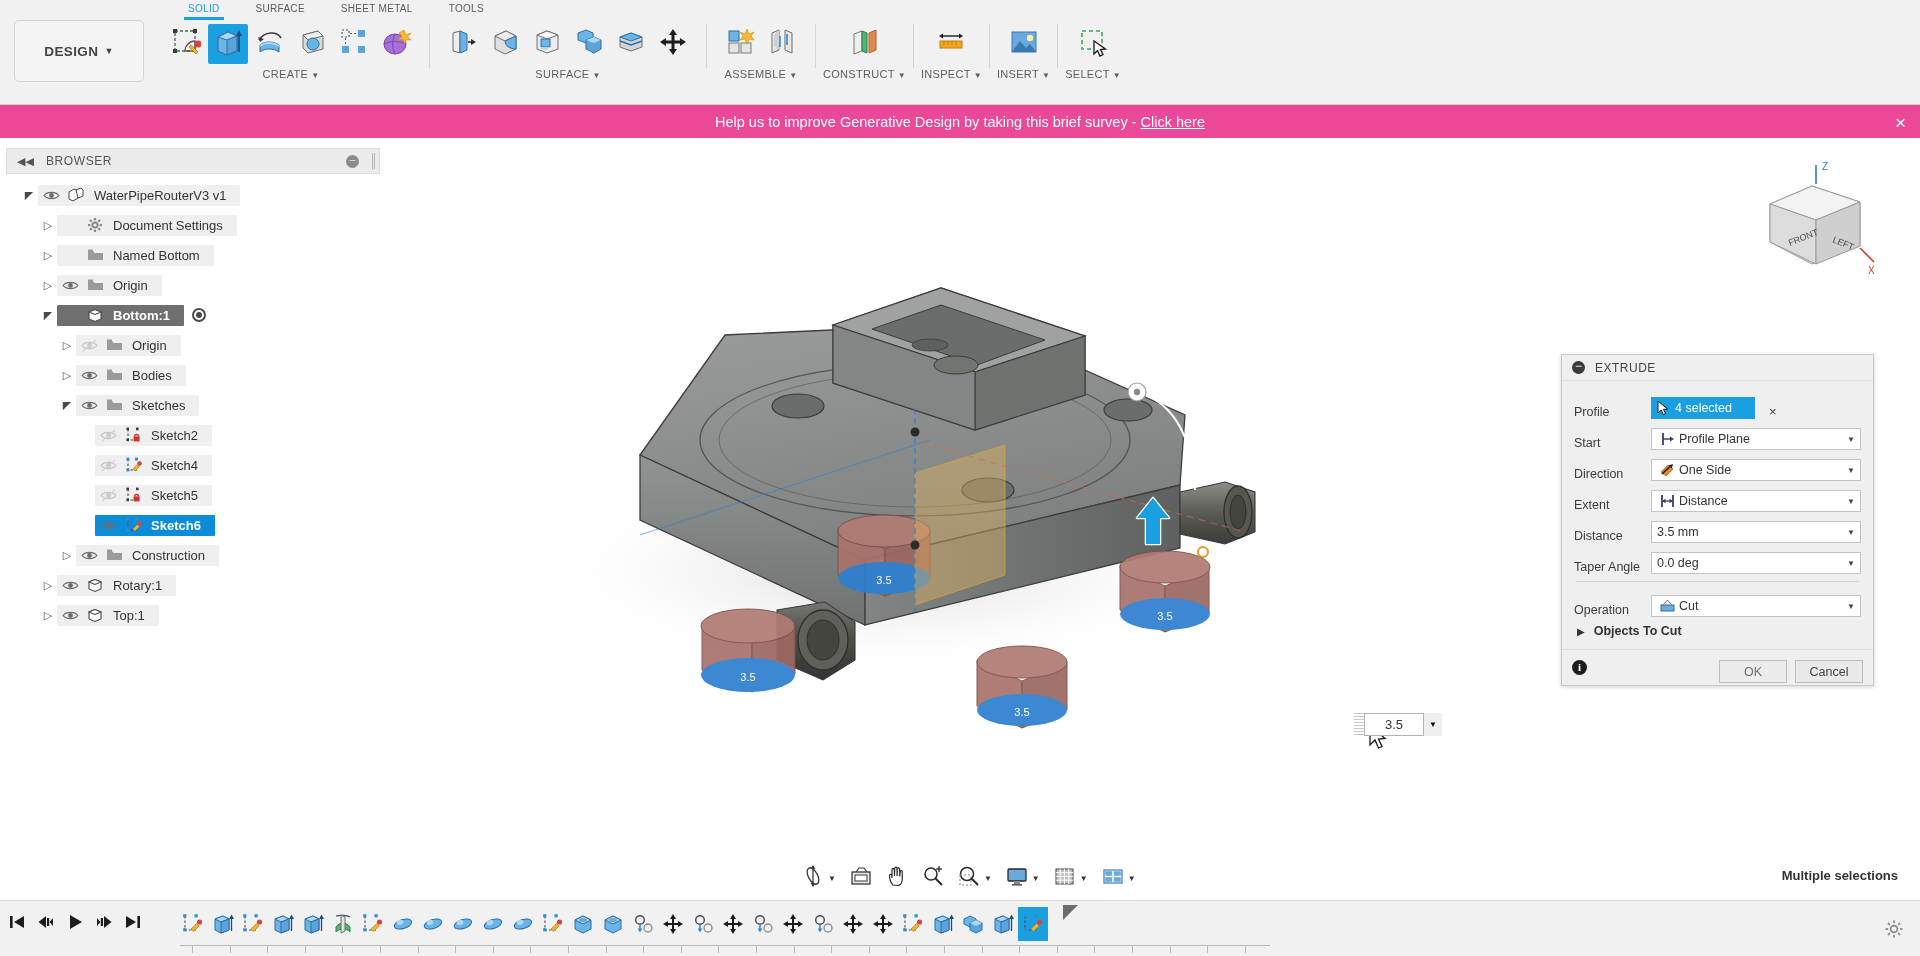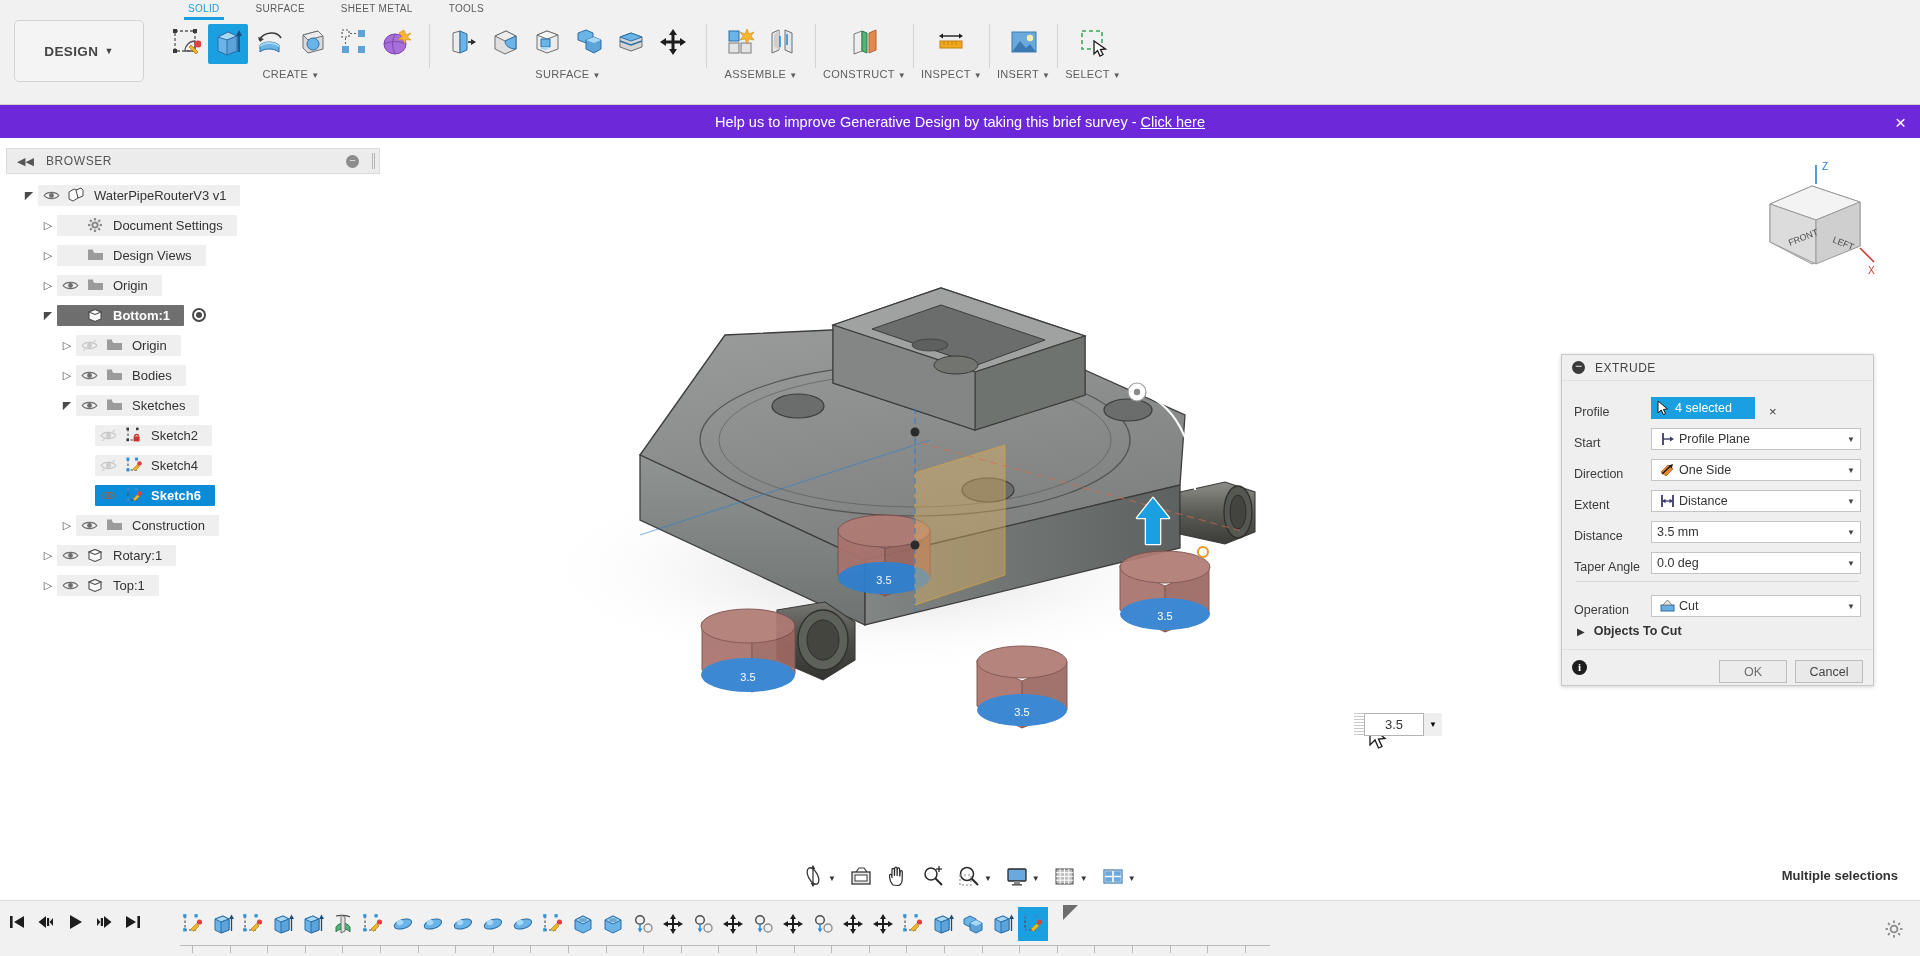--- a/index.html
+++ b/index.html
@@ -45,21 +45,21 @@
   .tsep { width: 1px; background: #d4d4d4; height: 44px; margin: 0 7px; align-self: flex-start; }
   .tbtn {
     width: 40px; height: 40px; display: flex; align-items: center; justify-content: center;
     border-radius: 2px; position: relative;
   }
   .tbtn.sel { background: #1a9fe0; }
 
   
   .banner {
     position: absolute; left: 0; top: 105px; width: 1920px; height: 33px;
-    background: #6d28d9; display: flex; align-items: center; justify-content: center;
+    background: #ec4899; display: flex; align-items: center; justify-content: center;
   }
   .banner-text { color: #fff; font-size: 14.5px; }
   .banner-link { color: #fff; text-decoration: underline; }
   .banner-close {
     position: absolute; right: 14px; top: 50%; transform: translateY(-50%);
     color: #fff; font-size: 19px; line-height: 1;
   }
 
   
   .browser-head {
@@ -469,21 +469,21 @@
       <div class="trow" style="padding-left:33px">
         <span class="arrow">▷</span>
         <span class="pill">
           <span class="eye"></span>
           <span class="ticon">
             <svg width="17" height="14" viewBox="0 0 17 14">
               <path d="M1 3 L6 3 L7.5 5 L16 5 L16 12 L1 12 Z" fill="#9b9b9b"></path>
               <rect x="1" y="1.5" width="5" height="2" fill="#9b9b9b"></rect>
             </svg>
           </span>
-          <span class="lbl">Design Views</span>
+          <span class="lbl">Named Bottom</span>
         </span>
       </div>
       <div class="trow" style="padding-left:33px">
         <span class="arrow">▷</span>
         <span class="pill">
           <span class="eye">
             <svg width="17" height="13" viewBox="0 0 17 13" style="opacity:1">
               <path d="M1.2 6.5 C4 2.4 13 2.4 15.8 6.5 C13 10.6 4 10.6 1.2 6.5 Z" fill="none" stroke="#6e6e6e" stroke-width="1.3"></path>
               <circle cx="8.5" cy="6.5" r="2.4" fill="#6e6e6e"></circle>
             </svg>
@@ -610,20 +610,43 @@
             <svg width="17" height="16" viewBox="0 0 17 16">
               <path d="M3 2 L3 13 L12 13" fill="none" stroke="#4a4a4a" stroke-width="1.1" stroke-dasharray="2.5 2"></path>
               <rect x="1.4" y="0.6" width="3" height="3" fill="#2f8fd6"></rect>
               <rect x="10" y="0.6" width="3" height="3" fill="#2f8fd6"></rect>
               <rect x="1.4" y="11.4" width="3" height="3" fill="#2f8fd6"></rect>
               <path d="M8 12 L12.5 7.5 L14.5 9.5 L10 14 Z" fill="#f0b429" stroke="#b57f12" stroke-width=".7"></path>
               <circle cx="14.5" cy="6.5" r="2.3" fill="#e04040"></circle>
             </svg>
           </span>
           <span class="lbl">Sketch4</span>
+        </span>
+      </div>
+      <div class="trow" style="padding-left:71px">
+        <span class="arrow"></span>
+        <span class="pill">
+          <span class="eye">
+            <svg width="17" height="13" viewBox="0 0 17 13" style="opacity:0.32">
+              <path d="M1.2 6.5 C4 2.4 13 2.4 15.8 6.5 C13 10.6 4 10.6 1.2 6.5 Z" fill="none" stroke="#6e6e6e" stroke-width="1.3"></path>
+              <circle cx="8.5" cy="6.5" r="2.4" fill="#6e6e6e"></circle>
+              <line x1="2" y1="12" x2="15" y2="1" stroke="#9b9b9b" stroke-width="1.4"></line>
+            </svg>
+          </span>
+          <span class="ticon">
+            <svg width="17" height="16" viewBox="0 0 17 16">
+              <path d="M3 2 L3 13 L9 13" fill="none" stroke="#4a4a4a" stroke-width="1.1" stroke-dasharray="2.5 2"></path>
+              <rect x="1.4" y="0.6" width="2.6" height="2.6" fill="#3a3a3a"></rect>
+              <rect x="11" y="0.6" width="2.6" height="2.6" fill="#3a3a3a"></rect>
+              <rect x="1.4" y="11.6" width="2.6" height="2.6" fill="#3a3a3a"></rect>
+              <path d="M9.6 9.5 A2 2 0 0 1 13.6 9.5" fill="none" stroke="#d03030" stroke-width="1.3"></path>
+              <rect x="8.6" y="9.4" width="6" height="5" fill="#d03030"></rect>
+            </svg>
+          </span>
+          <span class="lbl">Sketch5</span>
         </span>
       </div>
       <div class="trow blue" style="padding-left:71px">
         <span class="arrow"></span>
         <span class="pill">
           <span class="eye">
             <svg width="17" height="13" viewBox="0 0 17 13" style="opacity:1">
               <path d="M1.2 6.5 C4 2.4 13 2.4 15.8 6.5 C13 10.6 4 10.6 1.2 6.5 Z" fill="none" stroke="#6e6e6e" stroke-width="1.3"></path>
               <circle cx="8.5" cy="6.5" r="2.4" fill="#6e6e6e"></circle>
             </svg>

